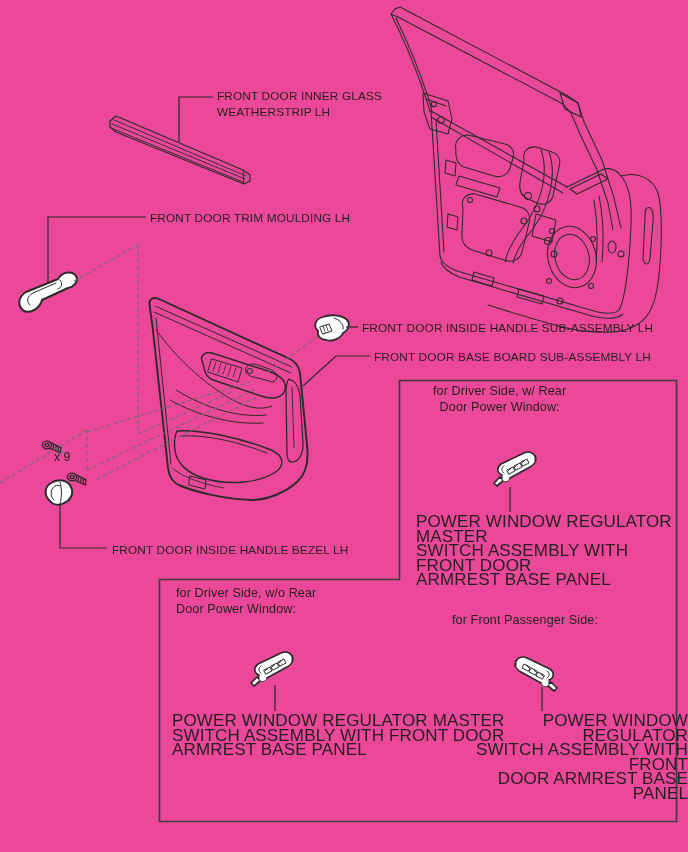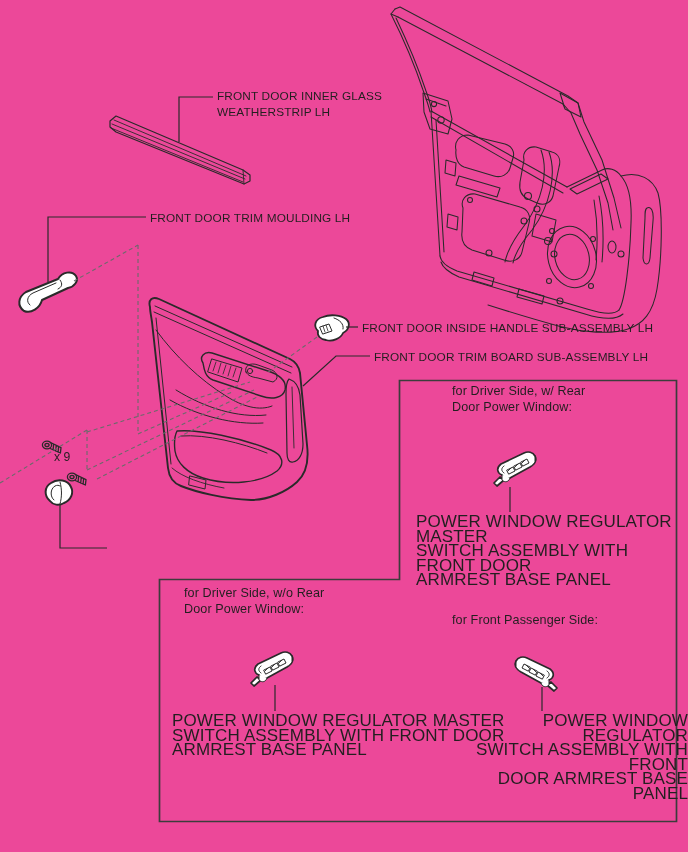--- a/index.html
+++ b/index.html
@@ -197,32 +197,33 @@
     </g>
   </svg>
 
   <div class="lbl" style="left:217px;top:88px;">FRONT DOOR INNER GLASS
 WEATHERSTRIP LH</div>
 
   <div class="lbl" style="left:362px;top:320px;">FRONT DOOR INSIDE HANDLE SUB-ASSEMBLY LH</div>
 
   <div class="lbl" style="left:150px;top:210px;">FRONT DOOR TRIM MOULDING LH</div>
 
-  <div class="lbl" style="left:374px;top:349px;">FRONT DOOR TRIM BOARD SUB-ASSEMBLY LH</div>
+  <div class="lbl" style="left:374px;top:349px;">FRONT DOOR BASE BOARD SUB-ASSEMBLY LH</div>
 
   <div class="qty" style="left:54px;top:450px;">x 9</div>
 
-
-  <div class="box-heading" style="left:452px;top:384px;">for Driver Side, w/ Rear
+  <div class="lbl" style="left:112px;top:542px;">FRONT DOOR INSIDE HANDLE BEZEL LH</div>
+
+  <div class="box-heading" style="left:433px;top:384px;text-align:center;">for Driver Side, w/ Rear
 Door Power Window:</div>
   <div class="box-part-label" style="left:416px;top:515px;">POWER WINDOW REGULATOR MASTER
 SWITCH ASSEMBLY WITH FRONT DOOR
 ARMREST BASE PANEL</div>
 
-  <div class="box-heading" style="left:184px;top:586px;">for Driver Side, w/o Rear
+  <div class="box-heading" style="left:176px;top:586px;">for Driver Side, w/o Rear
 Door Power Window:</div>
   <div class="box-part-label" style="left:172px;top:714px;">POWER WINDOW REGULATOR MASTER
 SWITCH ASSEMBLY WITH FRONT DOOR
 ARMREST BASE PANEL</div>
 
   <div class="box-heading" style="left:452px;top:613px;">for Front Passenger Side:</div>
   <div class="box-part-label" style="left:447px;top:714px;text-align:right;">POWER WINDOW REGULATOR
 SWITCH ASSEMBLY WITH FRONT
 DOOR ARMREST BASE PANEL</div>
 

